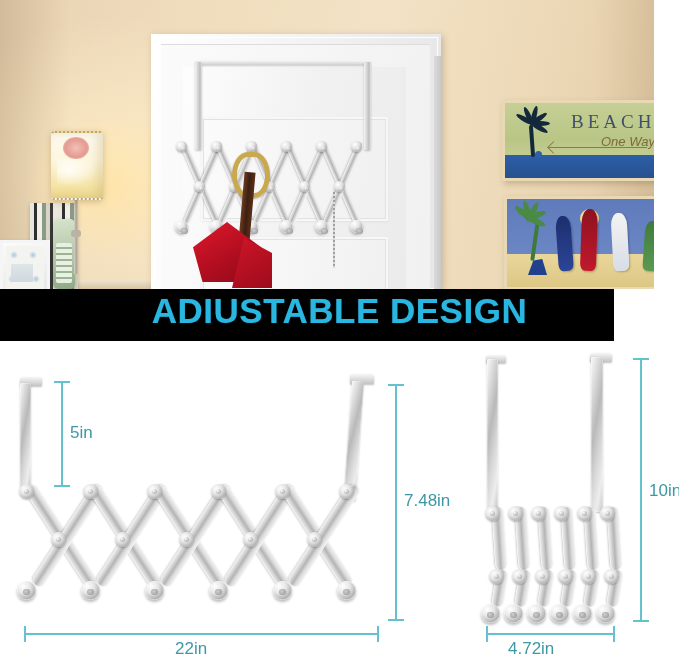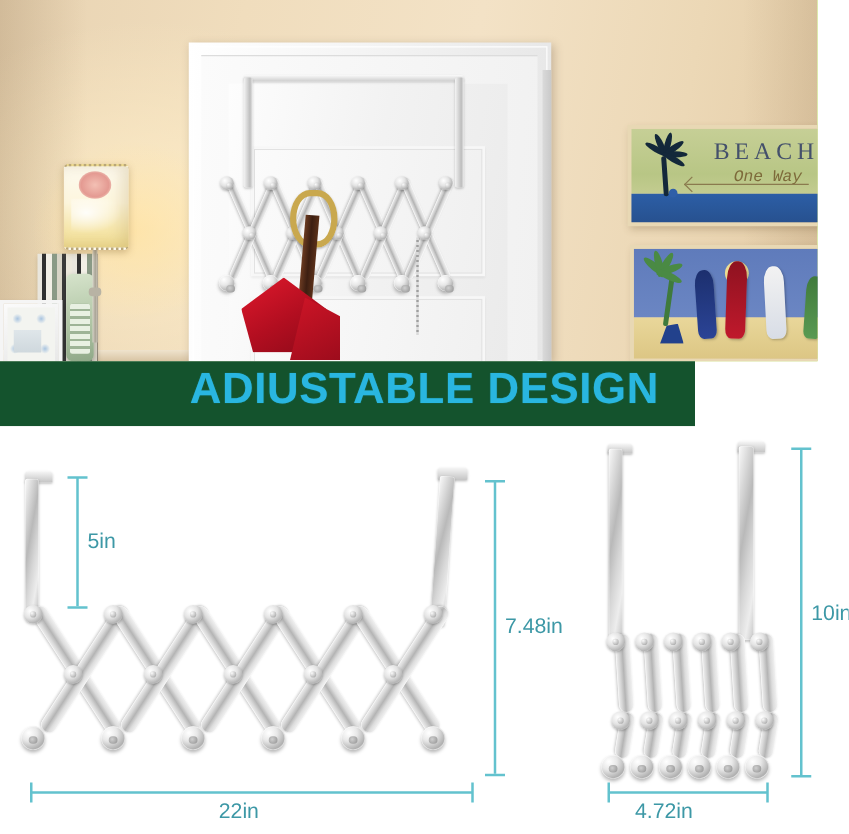--- a/index.html
+++ b/index.html
@@ -189,22 +189,22 @@
   .palm-leaf{position:absolute;left:16px;top:9px;width:20px;height:5px;
     background:#13283a;border-radius:50%;transform-origin:2px 50%;}
   .palm-coco{position:absolute;left:30px;top:48px;width:7px;height:7px;
     border-radius:50%;background:#2f5fa8;}
   .beach-word{
     position:absolute;left:66px;top:8px;
     font-family:"Liberation Serif",serif;font-size:19px;letter-spacing:4px;
     color:#44506b;
   }
   .beach-sub{
-    position:absolute;left:82px;top:31px;
-    font-family:Liberation Mono, monospace;font-style:italic;font-size:13px;
+    position:absolute;left:96px;top:31px;
+    font-family:Liberation Sans, sans-serif;font-style:italic;font-size:13px;
     color:#7d6a3a;
   }
   .beach-arrow{
     position:absolute;left:44px;top:44px;width:98px;height:1px;background:#8a7a4e;
   }
   .beach-arrow:before{
     content:"";position:absolute;left:0;top:-4px;width:8px;height:8px;
     border-left:1px solid #8a7a4e;border-bottom:1px solid #8a7a4e;
     transform:rotate(45deg);
   }
@@ -221,21 +221,21 @@
     background:#4a8a44;border-radius:50%;transform-origin:4px 50%;}
   .board{position:absolute;bottom:16px;border-radius:45% 45% 30% 30%/ 22% 22% 12% 12%;
     box-shadow:1px 1px 2px rgba(0,0,0,.25);}
   .chair{position:absolute;left:21px;bottom:12px;width:19px;height:16px;
     background:#22418c;clip-path:polygon(0 100%,100% 100%,75% 0,28% 10%);}
   .art-sig{position:absolute;right:6px;bottom:4px;font-size:6px;color:#8a7a3c;
     font-family:"Liberation Serif",serif;font-style:italic;}
 
   
   #title-band{
-    position:absolute;left:0;top:289px;width:556px;height:52px;background:#14532d;
+    position:absolute;left:0;top:289px;width:614px;height:52px;background:#000000;
   }
   #title{
     position:absolute;left:0;top:2px;width:679px;
     text-align:center;
     font-family:"Liberation Sans",sans-serif;
     font-weight:bold;font-size:35px;letter-spacing:.5px;
     color:#29b6e0;
     text-shadow:0 0 1px rgba(41,182,224,.45);
   }
 

